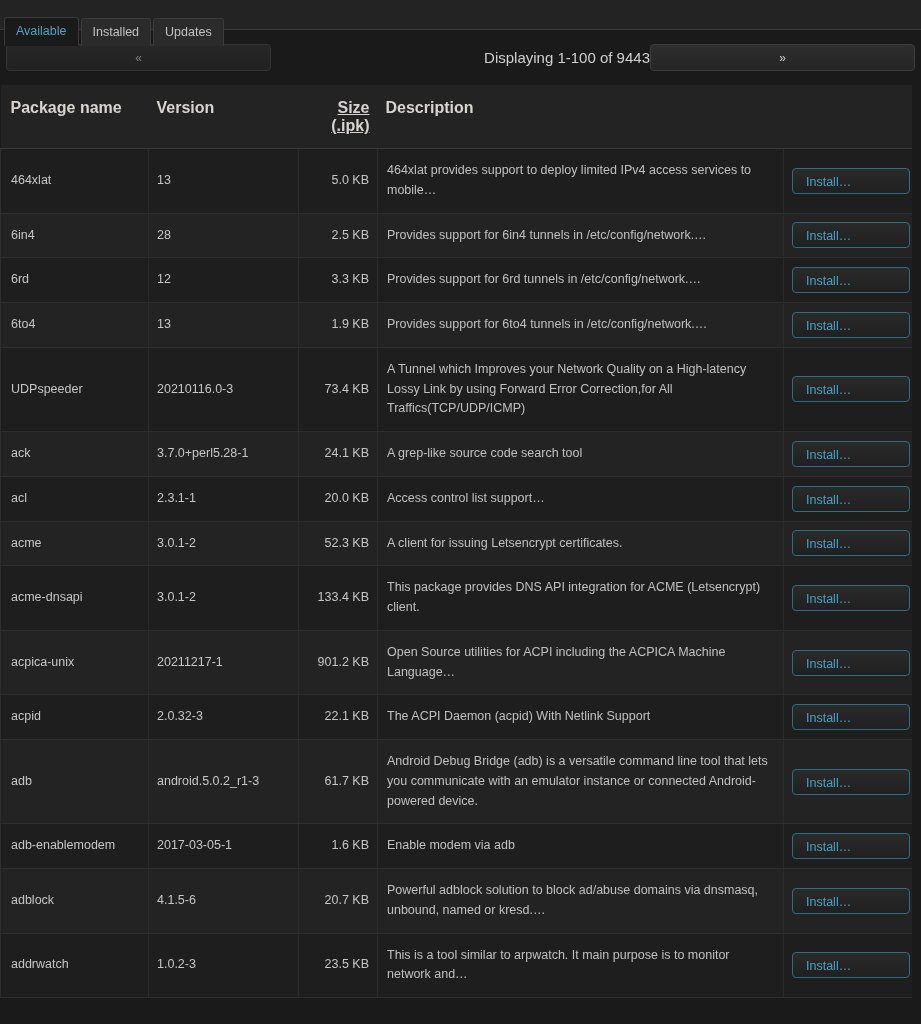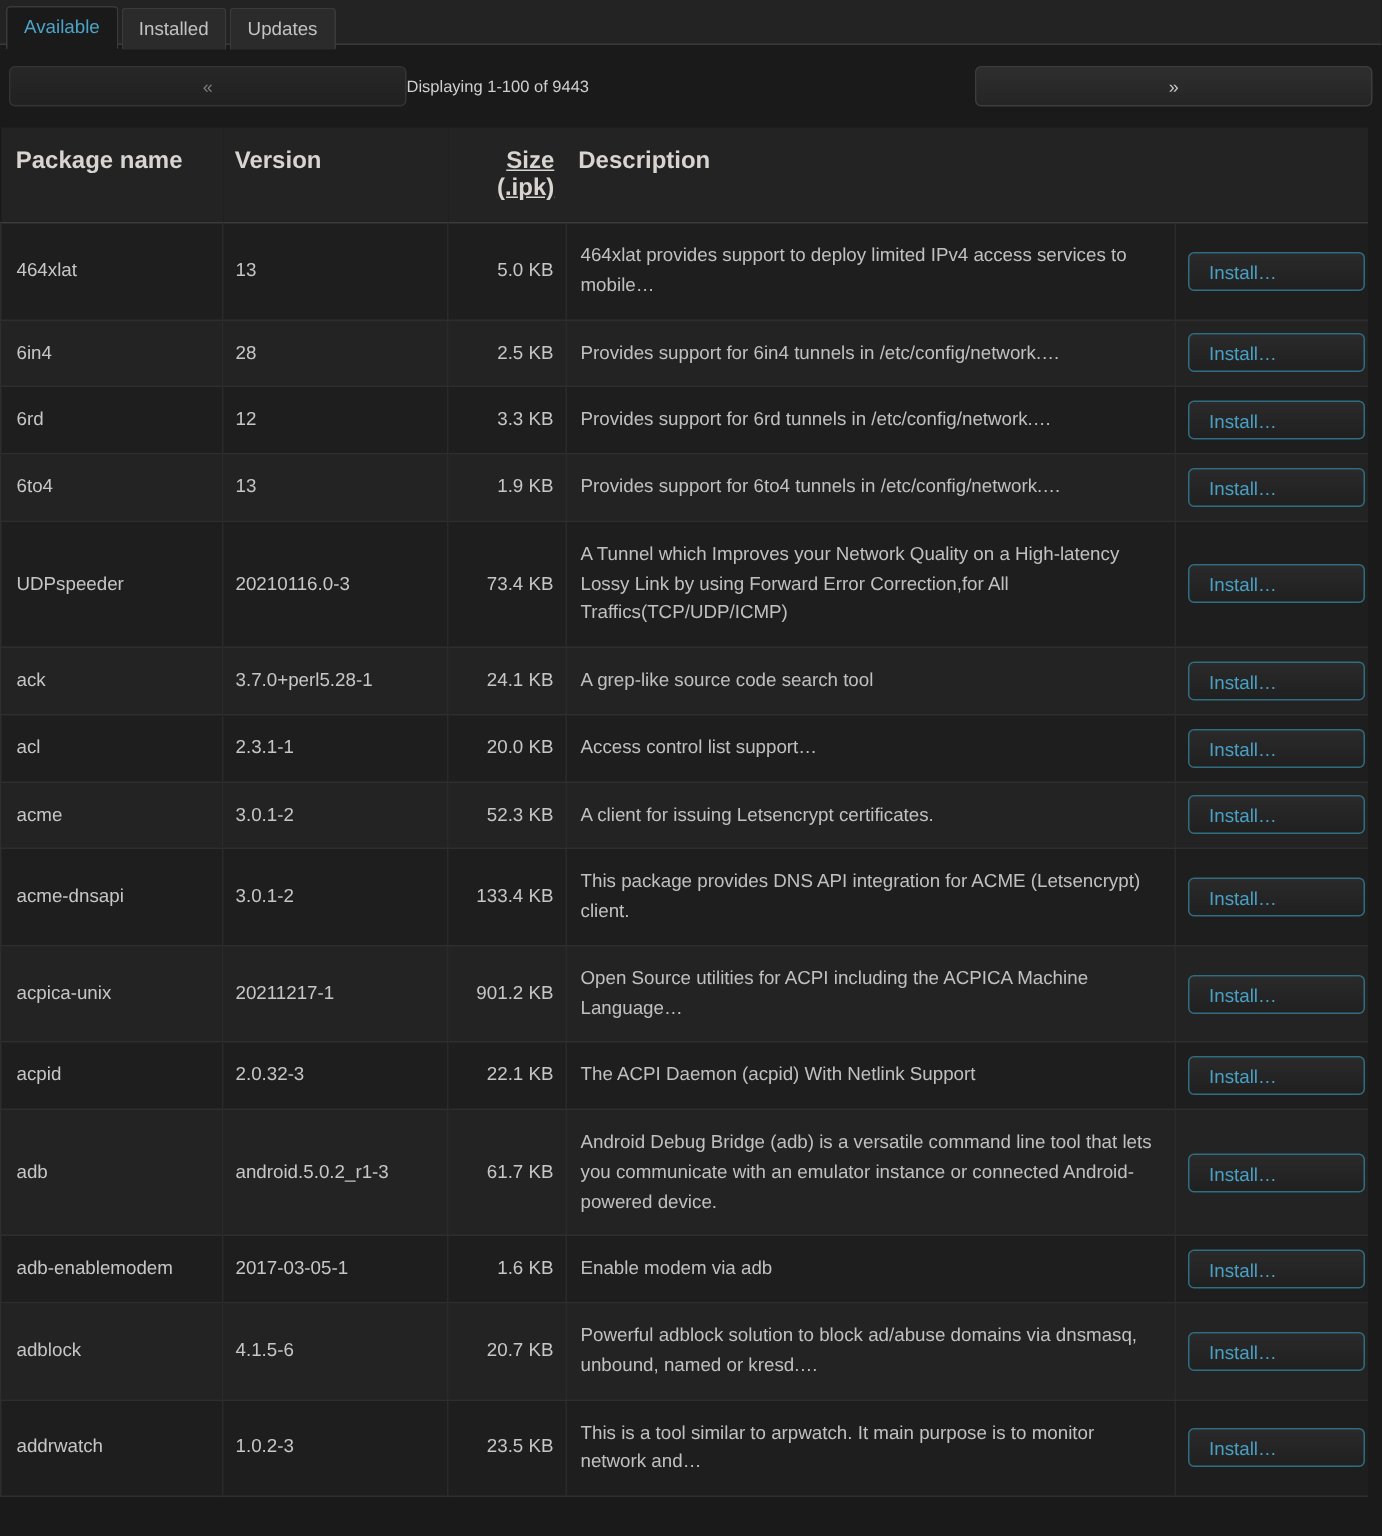--- a/index.html
+++ b/index.html
@@ -27,21 +27,21 @@
     line-height: 1;
     padding: 7px 11px 8px 11px;
     margin-right: 2px;
     border: 1px solid #3a3a3a;
     border-bottom: none;
     border-radius: 3px 3px 0 0;
     color: #c2c2c2;
     background: #2b2b2b;
     cursor: pointer;
     position: relative;
-    top: 4px;
+    top: 17px;
     user-select: none;
   }
   .tab.active {
     color: #4da3c7;
     background: #1a1a1a;
     border-color: #3a3a3a;
     border-bottom: 1px solid #1a1a1a;
   }
 
   
@@ -69,22 +69,22 @@
     background: linear-gradient(#272727, #212121);
     color: #7e7e7e;
   }
   .pagebtn.next {
     border: 1px solid #3d3d3d;
     background: linear-gradient(#2e2e2e, #252525);
     color: #c9c9c9;
   }
   #pager-status {
     flex: 1;
-    text-align: left;
-    font-size: 11px;
+    text-align: right;
+    font-size: 15px;
     color: #cfcfcf;
     user-select: none;
   }
 
   
   #pkgtable {
     width: 911px;
     border-collapse: collapse;
     table-layout: fixed;
     margin-left: 0;

